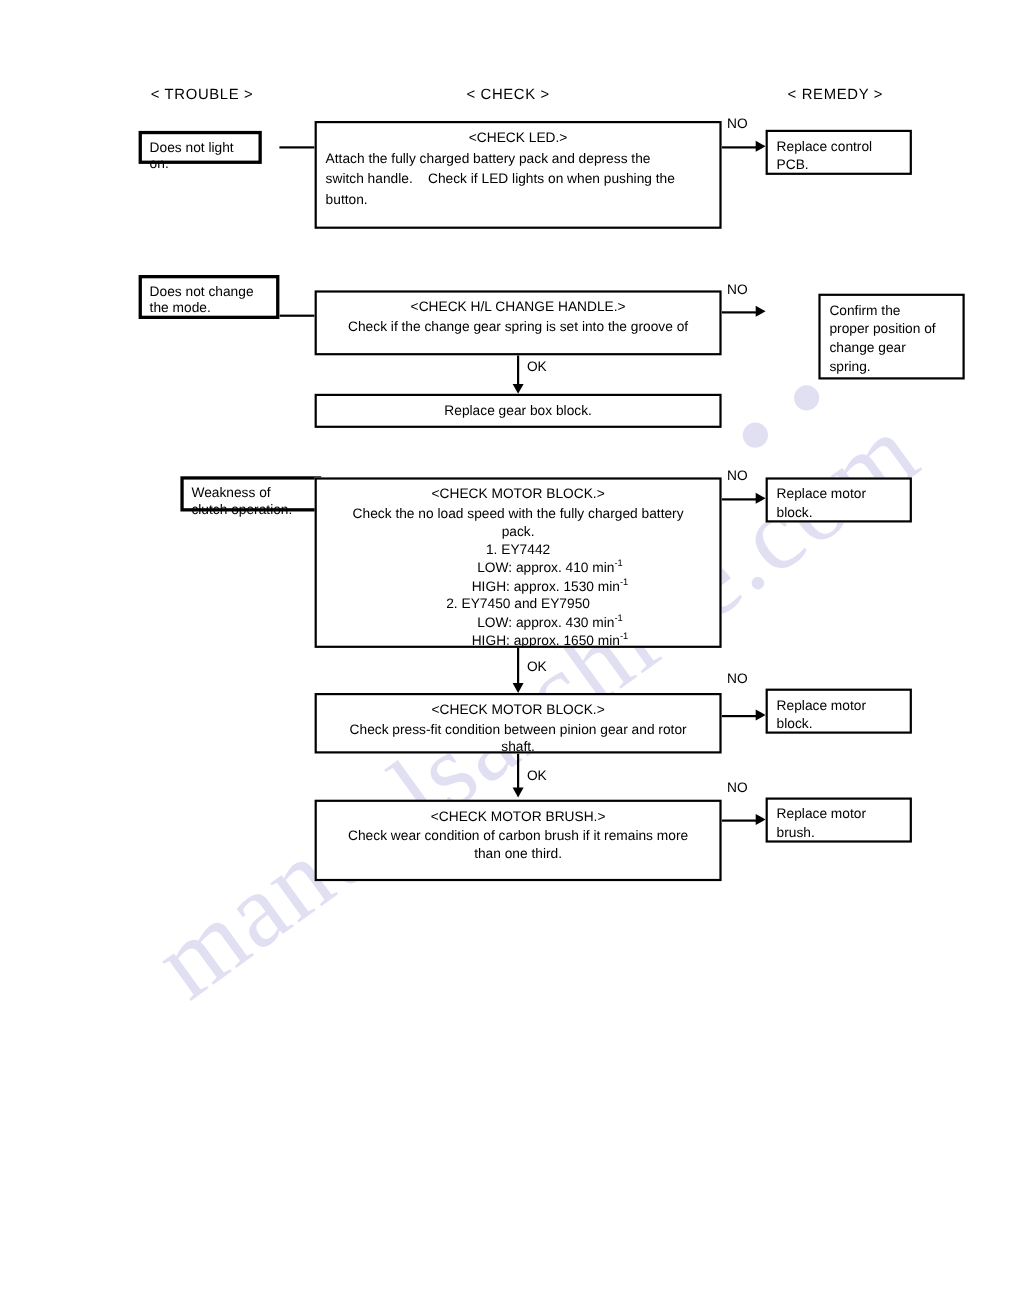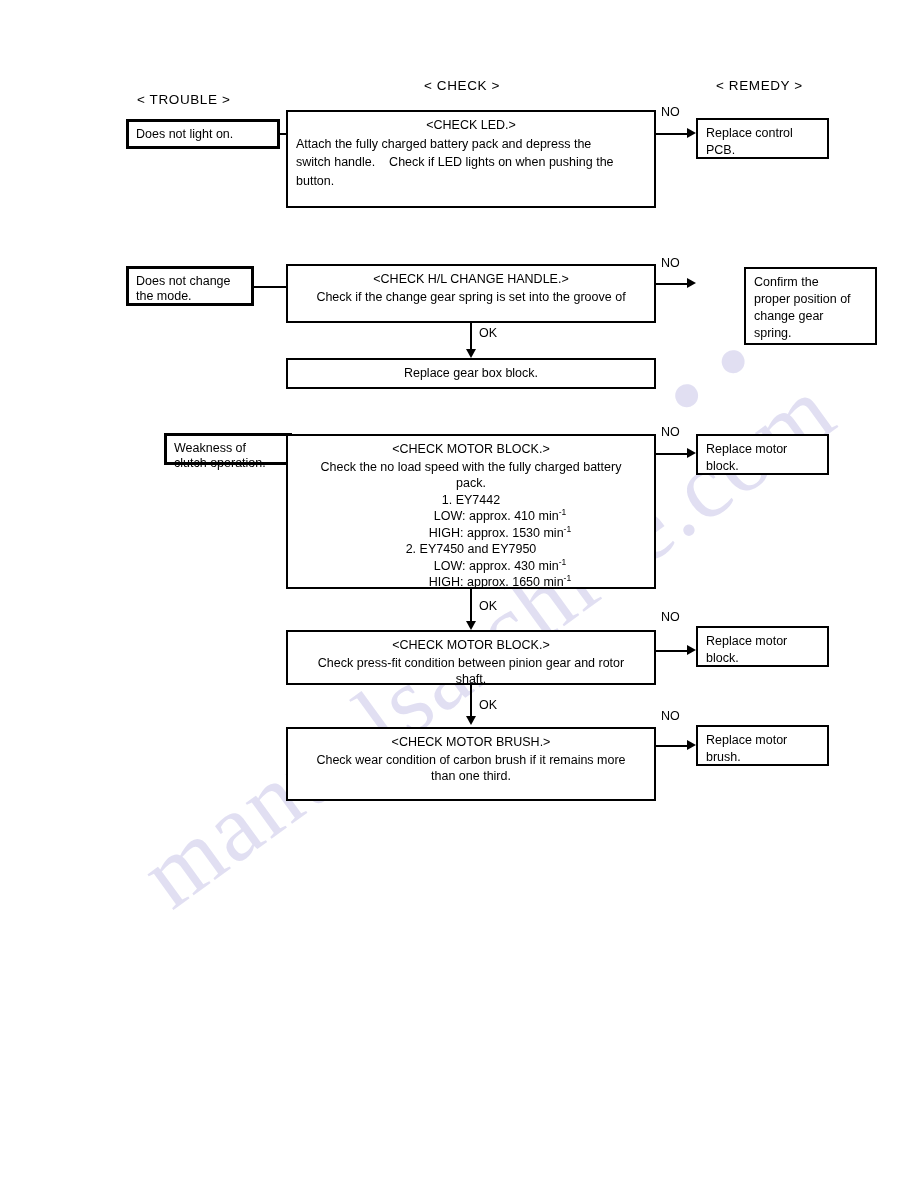--- a/index.html
+++ b/index.html
@@ -139,25 +139,25 @@
   }
 </style>
 </head>
 <body>
 
 <div id="sheet">
 
   <div class="watermark wm-main">manualsarchive.com</div>
   <div class="watermark wm-dots">• • •</div>
 
-  <div class="col-head" style="left:137px; top:92px;">&lt; TROUBLE &gt;</div>
+  <div class="col-head" style="left:137px; top:78px;">&lt; TROUBLE &gt;</div>
   <div class="col-head" style="left:424px; top:78px;">&lt; CHECK &gt;</div>
   <div class="col-head" style="left:716px; top:78px;">&lt; REMEDY &gt;</div>
 
-  <div class="box box-trouble" style="left:126px; top:119px; width:154px; height:30px;">
+  <div class="box box-trouble" style="left:126px; top:119px; width:112px; height:30px;">
     <div>Does not light on.</div>
   </div>
 
   <div class="hline" style="left:254px; top:133px; width:32px;"></div>
 
   <div class="box box-check" style="left:286px; top:110px; width:370px; height:98px;">
     <div class="ctr">&lt;CHECK LED.&gt;</div>
     <div>Attach the fully charged battery pack and depress the</div>
     <div style="white-space:pre;">switch handle.    Check if LED lights on when pushing the</div>
     <div>button.</div>
@@ -165,21 +165,21 @@
 
   <div class="hline" style="left:656px; top:133px; width:32px;"></div>
   <div class="arrow-right" style="left:687px; top:128px;"></div>
   <div class="edge-label" style="left:661px; top:106px;">NO</div>
 
   <div class="box box-remedy" style="left:696px; top:118px; width:133px; height:41px;">
     <div>Replace control</div>
     <div>PCB.</div>
   </div>
 
-  <div class="box box-trouble" style="left:126px; top:266px; width:128px; height:40px;">
+  <div class="box box-trouble" style="left:126px; top:250px; width:128px; height:40px;">
     <div>Does not change</div>
     <div>the mode.</div>
   </div>
 
   <div class="hline" style="left:254px; top:286px; width:32px;"></div>
 
   <div class="box box-check" style="left:286px; top:264px; width:370px; height:59px;">
     <div class="ctr">&lt;CHECK H/L CHANGE HANDLE.&gt;</div>
     <div class="tight">Check if the change gear spring is set into the groove of</div>
   </div>

